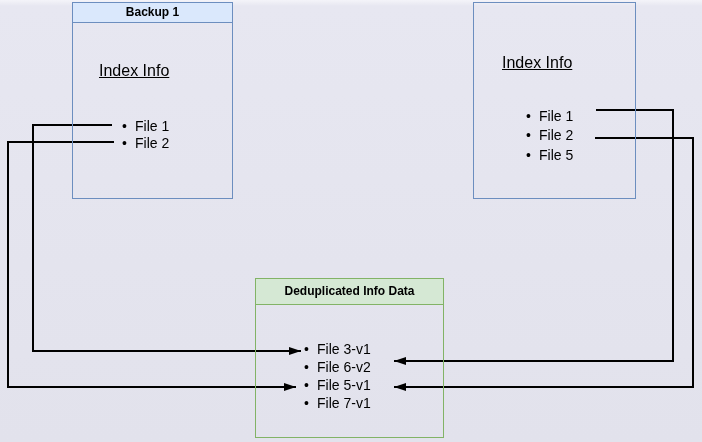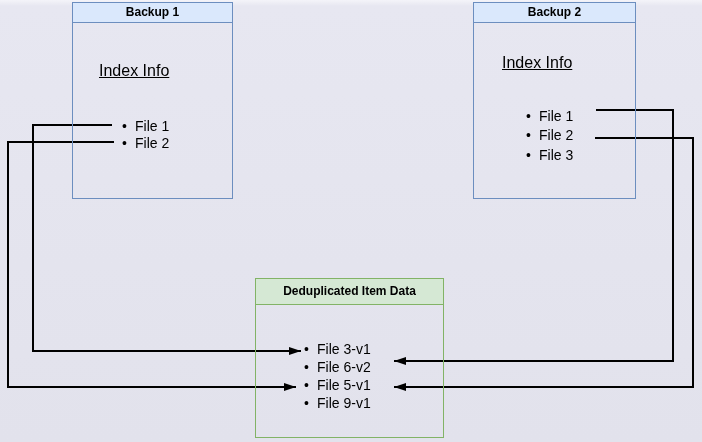--- a/index.html
+++ b/index.html
@@ -63,53 +63,52 @@
         <span>File 1</span>
       </div>
       <div class="li">
         <span class="dot">•</span>
         <span>File 2</span>
       </div>
     </div>
   </div>
 
   <div class="node blue" id="backup2">
-    <div class="node-header">Backup 2</div>
     <div class="subtitle">Index Info</div>
     <div class="list">
       <div class="li">
         <span class="dot">•</span>
         <span>File 1</span>
       </div>
       <div class="li">
         <span class="dot">•</span>
         <span>File 2</span>
       </div>
       <div class="li">
         <span class="dot">•</span>
-        <span>File 3</span>
+        <span>File 5</span>
       </div>
     </div>
   </div>
 
   <div class="node green" id="dedup">
-    <div class="node-header">Deduplicated Item Data</div>
+    <div class="node-header">Deduplicated Info Data</div>
     <div class="list">
       <div class="li">
         <span class="dot">•</span>
         <span>File 3-v1</span>
       </div>
       <div class="li">
         <span class="dot">•</span>
         <span>File 6-v2</span>
       </div>
       <div class="li">
         <span class="dot">•</span>
         <span>File 5-v1</span>
       </div>
       <div class="li">
         <span class="dot">•</span>
-        <span>File 9-v1</span>
+        <span>File 7-v1</span>
       </div>
     </div>
   </div>
 
 </div>
 
 </body></html>

